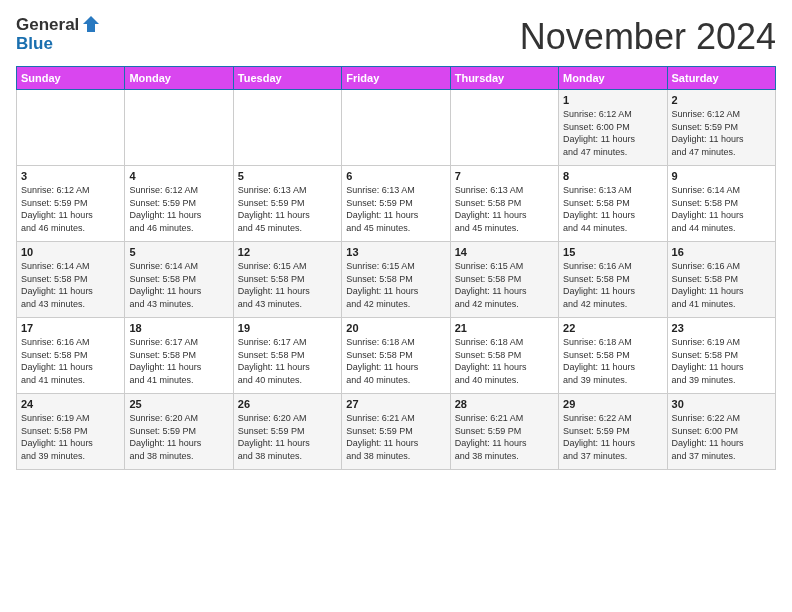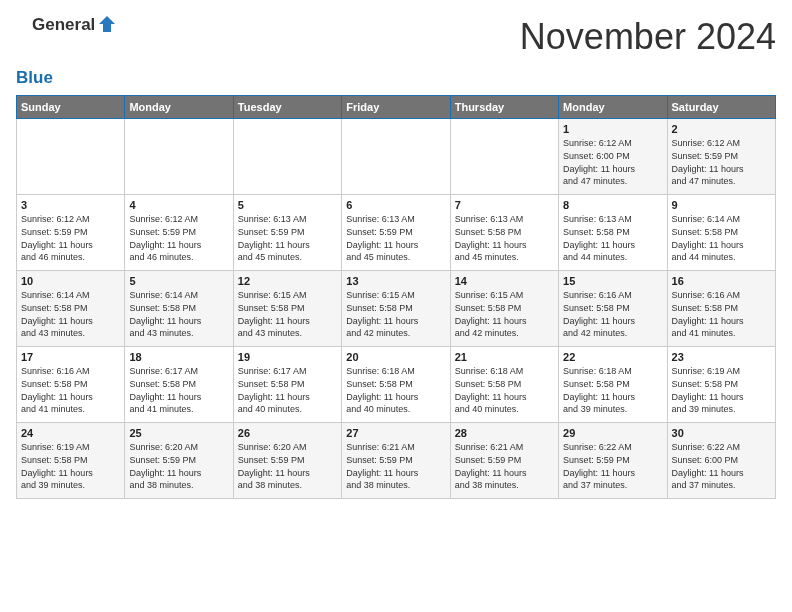--- a/index.html
+++ b/index.html
@@ -19,40 +19,40 @@
       display: flex;
       justify-content: space-between;
       align-items: flex-start;
       margin-bottom: 8px;
     }
     .logo {
       display: flex;
       align-items: center;
     }
     .logo-general { color: #333; }
-    .logo-blue { color: #1a6faf; margin-top: 34px; }
+    .logo-blue { color: #1a6faf; }
     .title-block {
       text-align: right;
     }
     .month-title {
       font-size: 36px;
       font-weight: normal;
       color: #333;
     }
     .location {
       font-size: 14px;
       color: #555;
     }
     .calendar {
       width: 100%;
       border-collapse: collapse;
       font-size: 10px;
     }
     .calendar thead th {
-      background-color: #737373;
+      background-color: #d946ef;
       color: #fff;
       padding: 5px 4px;
       text-align: left;
       font-size: 11px;
       font-weight: bold;
       border: 1px solid #1a6faf;
     }
     .calendar tbody td {
       border: 1px solid #ccc;
       vertical-align: top;
@@ -84,21 +84,21 @@
     }
   </style>
 </head>
 <body>
 
 <div class="page">
   <div class="header">
     <div class="logo">
       <div style="display:flex;flex-direction:column;line-height:1.1;">
         <div style="display:flex;align-items:center;">
-          <span class="logo-general" style="font-size:17px;font-weight:bold;margin-left:16px;">General</span>
+          <span class="logo-general" style="font-size:17px;font-weight:bold;">General</span>
           <svg width="20" height="20" viewBox="0 0 20 20" style="margin-left:2px;margin-top:-2px;">
             <polygon points="10,2 18,10 14,10 14,18 6,18 6,10 2,10" fill="#2979c0"></polygon>
           </svg>
         </div>
         <span class="logo-blue" style="font-size:17px;font-weight:bold;">Blue</span>
       </div>
     </div>
     <div class="title-block">
       <div class="month-title">November 2024</div>
     </div>

